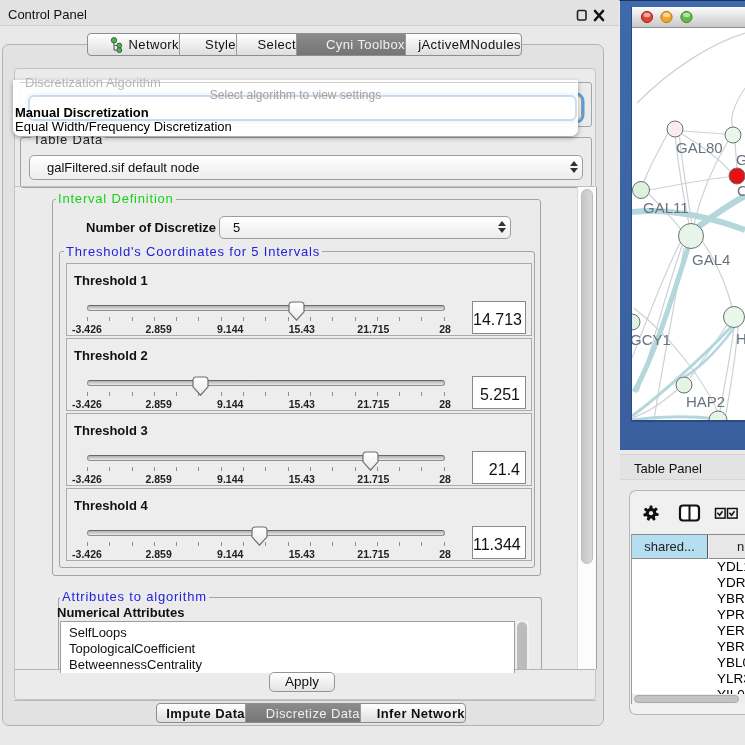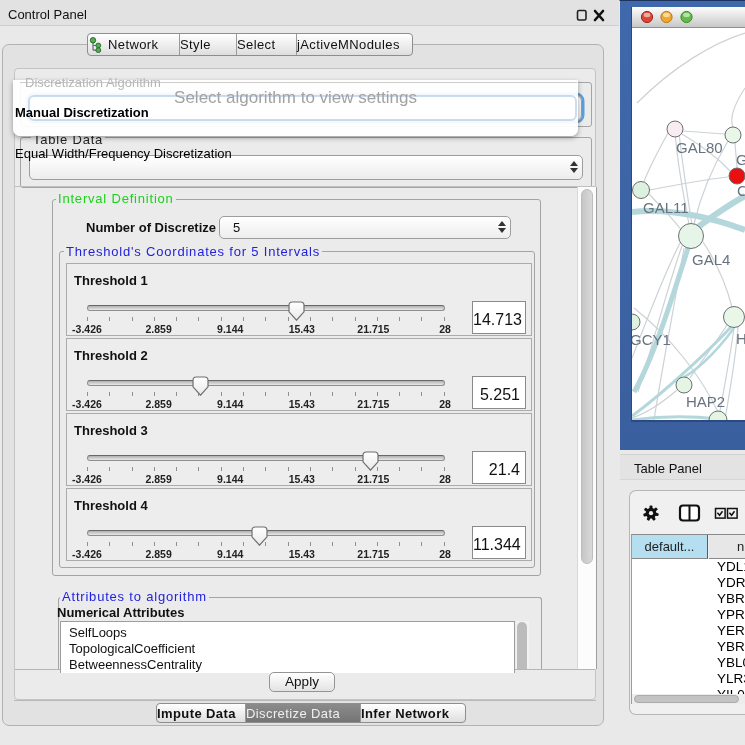--- a/index.html
+++ b/index.html
@@ -14,21 +14,21 @@
 .spin .dn { width:0;height:0;border-left:4px solid transparent;border-right:4px solid transparent;border-top:5px solid #333;}
 .tpanel { position:absolute; left:66px; width:466px; height:73px; border:1px solid #ababab; background:#ededed; }
 .tlabel { position:absolute; left:7px; top:9px; font-weight:bold; font-size:13px; color:#111; }
 .track { position:absolute; left:20px; top:41px; width:358px; height:6px; border:1px solid #8f8f8f; border-top-color:#686868; border-radius:3px; background:linear-gradient(#b0b0b0,#e9e9e9); }
 .ticks { position:absolute; left:20px; top:53px; width:359px; height:4px; background:repeating-linear-gradient(to right,#8f8f8f 0 1px,transparent 1px 22.3px); }
 .slabels { position:absolute; left:0; top:59px; width:100%; height:12px; font-size:10.5px; font-weight:bold; color:#222; }
 .slabels span { position:absolute; transform:translateX(-50%); }
 .vfield { position:absolute; left:405px; top:37px; width:54px; height:33px; background:#fff; border:1px solid #8a8a8a; font-size:16px; color:#111; text-align:right; padding:8.5px 5px 0 0; }
 .thumb { position:absolute; top:37px; width:17px; height:20px; }
 .seg { display:flex; position:absolute; height:23px; border:1px solid #8e8e8e; border-radius:4px; overflow:hidden; background:linear-gradient(#ffffff,#dedede); font-size:13px; letter-spacing:0.4px; }
-.seg div { display:flex; align-items:center; justify-content:flex-start; border-right:1px solid #9a9a9a; color:#111; white-space:nowrap; }
+.seg div { display:flex; align-items:center; justify-content:flex-end; border-right:1px solid #9a9a9a; color:#111; white-space:nowrap; }
 .seg div:last-child { border-right:none; }
 .seg .sel { background:linear-gradient(#8b8b8b,#757575); color:#f0f0f0; }
 </style>
 </head>
 <body>
 
 <div class="abs" style="left:0;top:0;width:745px;height:1px;background:#8f8f8f;"></div>
 
 <div class="abs" style="left:0;top:1;width:619px;height:26px;background:#e2e2e2;border-bottom:1px solid #cfcfcf;"></div>
 <div class="abs" style="left:8px;top:7px;font-size:13px;color:#111;">Control Panel</div>
@@ -43,43 +43,45 @@
 
 <div class="seg" style="left:87px;top:33px;">
   <div style="width:92px;"><svg width="16" height="17" viewBox="0 0 16 17" style="margin-right:4px;">
         <path d="M5,5 V14.2 M5,9.5 h5 M5,14.2 h5" stroke="#5c6a78" stroke-width="1.2" fill="none"></path>
         <circle cx="5" cy="4.3" r="2.7" fill="#54ae54" stroke="#2b6e2e"></circle>
         <circle cx="10.3" cy="9.5" r="2.4" fill="#54ae54" stroke="#2b6e2e"></circle>
         <circle cx="10.3" cy="14.2" r="2.4" fill="#54ae54" stroke="#2b6e2e"></circle>
       </svg>Network</div>
   <div style="width:57px;">Style</div>
   <div style="width:60px;">Select</div>
+  <div class="sel" style="width:109px;">Cyni Toolbox</div>
   <div style="width:115px;">jActiveMNodules</div>
 </div>
 
 <div class="groupbox" style="left:20px;top:82px;width:572px;height:45px;"></div>
 
 <div class="combo" style="left:28px;top:95px;width:554px;height:26px;box-shadow:0 0 0 2.5px #5d9ed8;border-radius:6px;"></div>
 
 <div class="groupbox" style="left:20px;top:137px;width:572px;height:51px;"></div>
 <div class="grouptitle" style="left:31px;top:133px;color:#222;">Table Data</div>
 <div class="combo" style="left:29px;top:155px;width:554px;height:25px;">
+  <span style="position:absolute;left:17px;top:4px;">galFiltered.sif default node</span>
   <div class="spin" style="left:540px;top:5px;">
       <div class="up"></div>
       <div class="dn"></div>
     </div>
 </div>
 
 <div class="abs" style="left:13px;top:80px;width:565px;height:56px;background:rgba(255,255,255,0.94);border-radius:0 0 7px 7px;box-shadow:0 2px 5px rgba(0,0,0,0.35);"></div>
 <div class="abs" style="left:20px;top:82px;width:557px;height:1px;background:rgba(150,150,150,0.45);"></div>
 <div class="abs" style="left:25px;top:76px;font-size:13px;line-height:13px;color:#b6b6b6;">Discretization Algorithm</div>
 <div class="abs" style="left:28px;top:95px;width:549px;height:26px;border:2px solid rgba(125,170,215,0.4);border-radius:6px;"></div>
-<div class="abs" style="left:13px;top:88px;width:565px;text-align:center;font-size:17px;color:#a2a2a2;">Select algorithm to view settings</div>
+<div class="abs" style="left:13px;top:88px;width:565px;text-align:center;font-size:12px;color:#a2a2a2;">Select algorithm to view settings</div>
 <div class="abs" style="left:15px;top:104.5px;font-size:13px;font-weight:bold;color:#000;">Manual Discretization</div>
-<div class="abs" style="left:15px;top:118.5px;font-size:13px;color:#000;margin-top:27px;">Equal Width/Frequency Discretization</div>
+<div class="abs" style="left:15px;top:118.5px;font-size:13px;color:#000;">Equal Width/Frequency Discretization</div>
 
 <div class="abs" style="left:15px;top:186px;width:580px;height:1px;background:#c0c0c0;"></div>
 <div class="abs" style="left:15px;top:669px;width:580px;height:1px;background:#b5b5b5;"></div>
 
 <div class="abs" style="left:577px;top:187px;width:20px;height:482px;background:#fcfcfc;border-left:1px solid #d8d8d8;border-right:1px solid #9e9e9e;"></div>
 <div class="abs" style="left:581px;top:189px;width:12px;height:375px;background:linear-gradient(to right,#c6c6c6,#d9d9d9);border:1px solid #bdbdbd;border-radius:6px;"></div>
 
 <div class="groupbox" style="left:52px;top:199px;width:489px;height:377px;"></div>
 <div class="grouptitle" style="left:56px;top:192px;color:#17d317;">Interval Definition</div>
 
@@ -302,21 +304,21 @@
   </g>
   <g stroke="#111" fill="none" stroke-width="1.5">
     <rect x="72.5" y="4.5" width="9.6" height="9.6"></rect>
     <path d="M74.4,8.8 l2.2,2.5 2.9,-4"></path>
     <rect x="84.5" y="4.5" width="9.6" height="9.6"></rect>
     <path d="M86.4,8.8 l2.2,2.5 2.9,-4"></path>
   </g>
 </svg>
 
 <div class="abs" style="left:631px;top:534px;width:114px;height:170px;border-left:1px solid #9c9c9c;border-top:1px solid #8a8a8a;overflow:hidden;">
-  <div style="position:absolute;left:0;top:0;width:76px;height:24px;background:#b5dff0;border-right:1px solid #5a5a5a;border-bottom:1px solid #8a8a8a;text-align:center;font-size:13px;color:#222;line-height:23px;">default...</div>
+  <div style="position:absolute;left:0;top:0;width:76px;height:24px;background:#b5dff0;border-right:1px solid #5a5a5a;border-bottom:1px solid #8a8a8a;text-align:center;font-size:13px;color:#222;line-height:23px;">shared...</div>
   <div style="position:absolute;left:77px;top:0;width:37px;height:24px;background:#e7e7e7;border-bottom:1px solid #8a8a8a;font-size:13px;color:#222;line-height:23px;padding-left:28px;">n</div>
   <div style="position:absolute;left:0;top:24px;width:114px;height:146px;background:#fff;font-size:13.5px;color:#000;">
     <div style="position:absolute;left:85px;top:0;line-height:16px;">YDL1<br>YDR2<br>YBR0<br>YPR1<br>YER0<br>YBR0<br>YBL0<br>YLR3<br>YIL0</div>
   </div>
 </div>
 
 <div class="abs" style="left:632px;top:694px;width:113px;height:10px;background:#ededed;"></div>
 <div class="abs" style="left:634px;top:695px;width:105px;height:8px;background:#c3c3c3;border:1px solid #ababab;border-radius:4px;"></div>
 
 </body></html>

